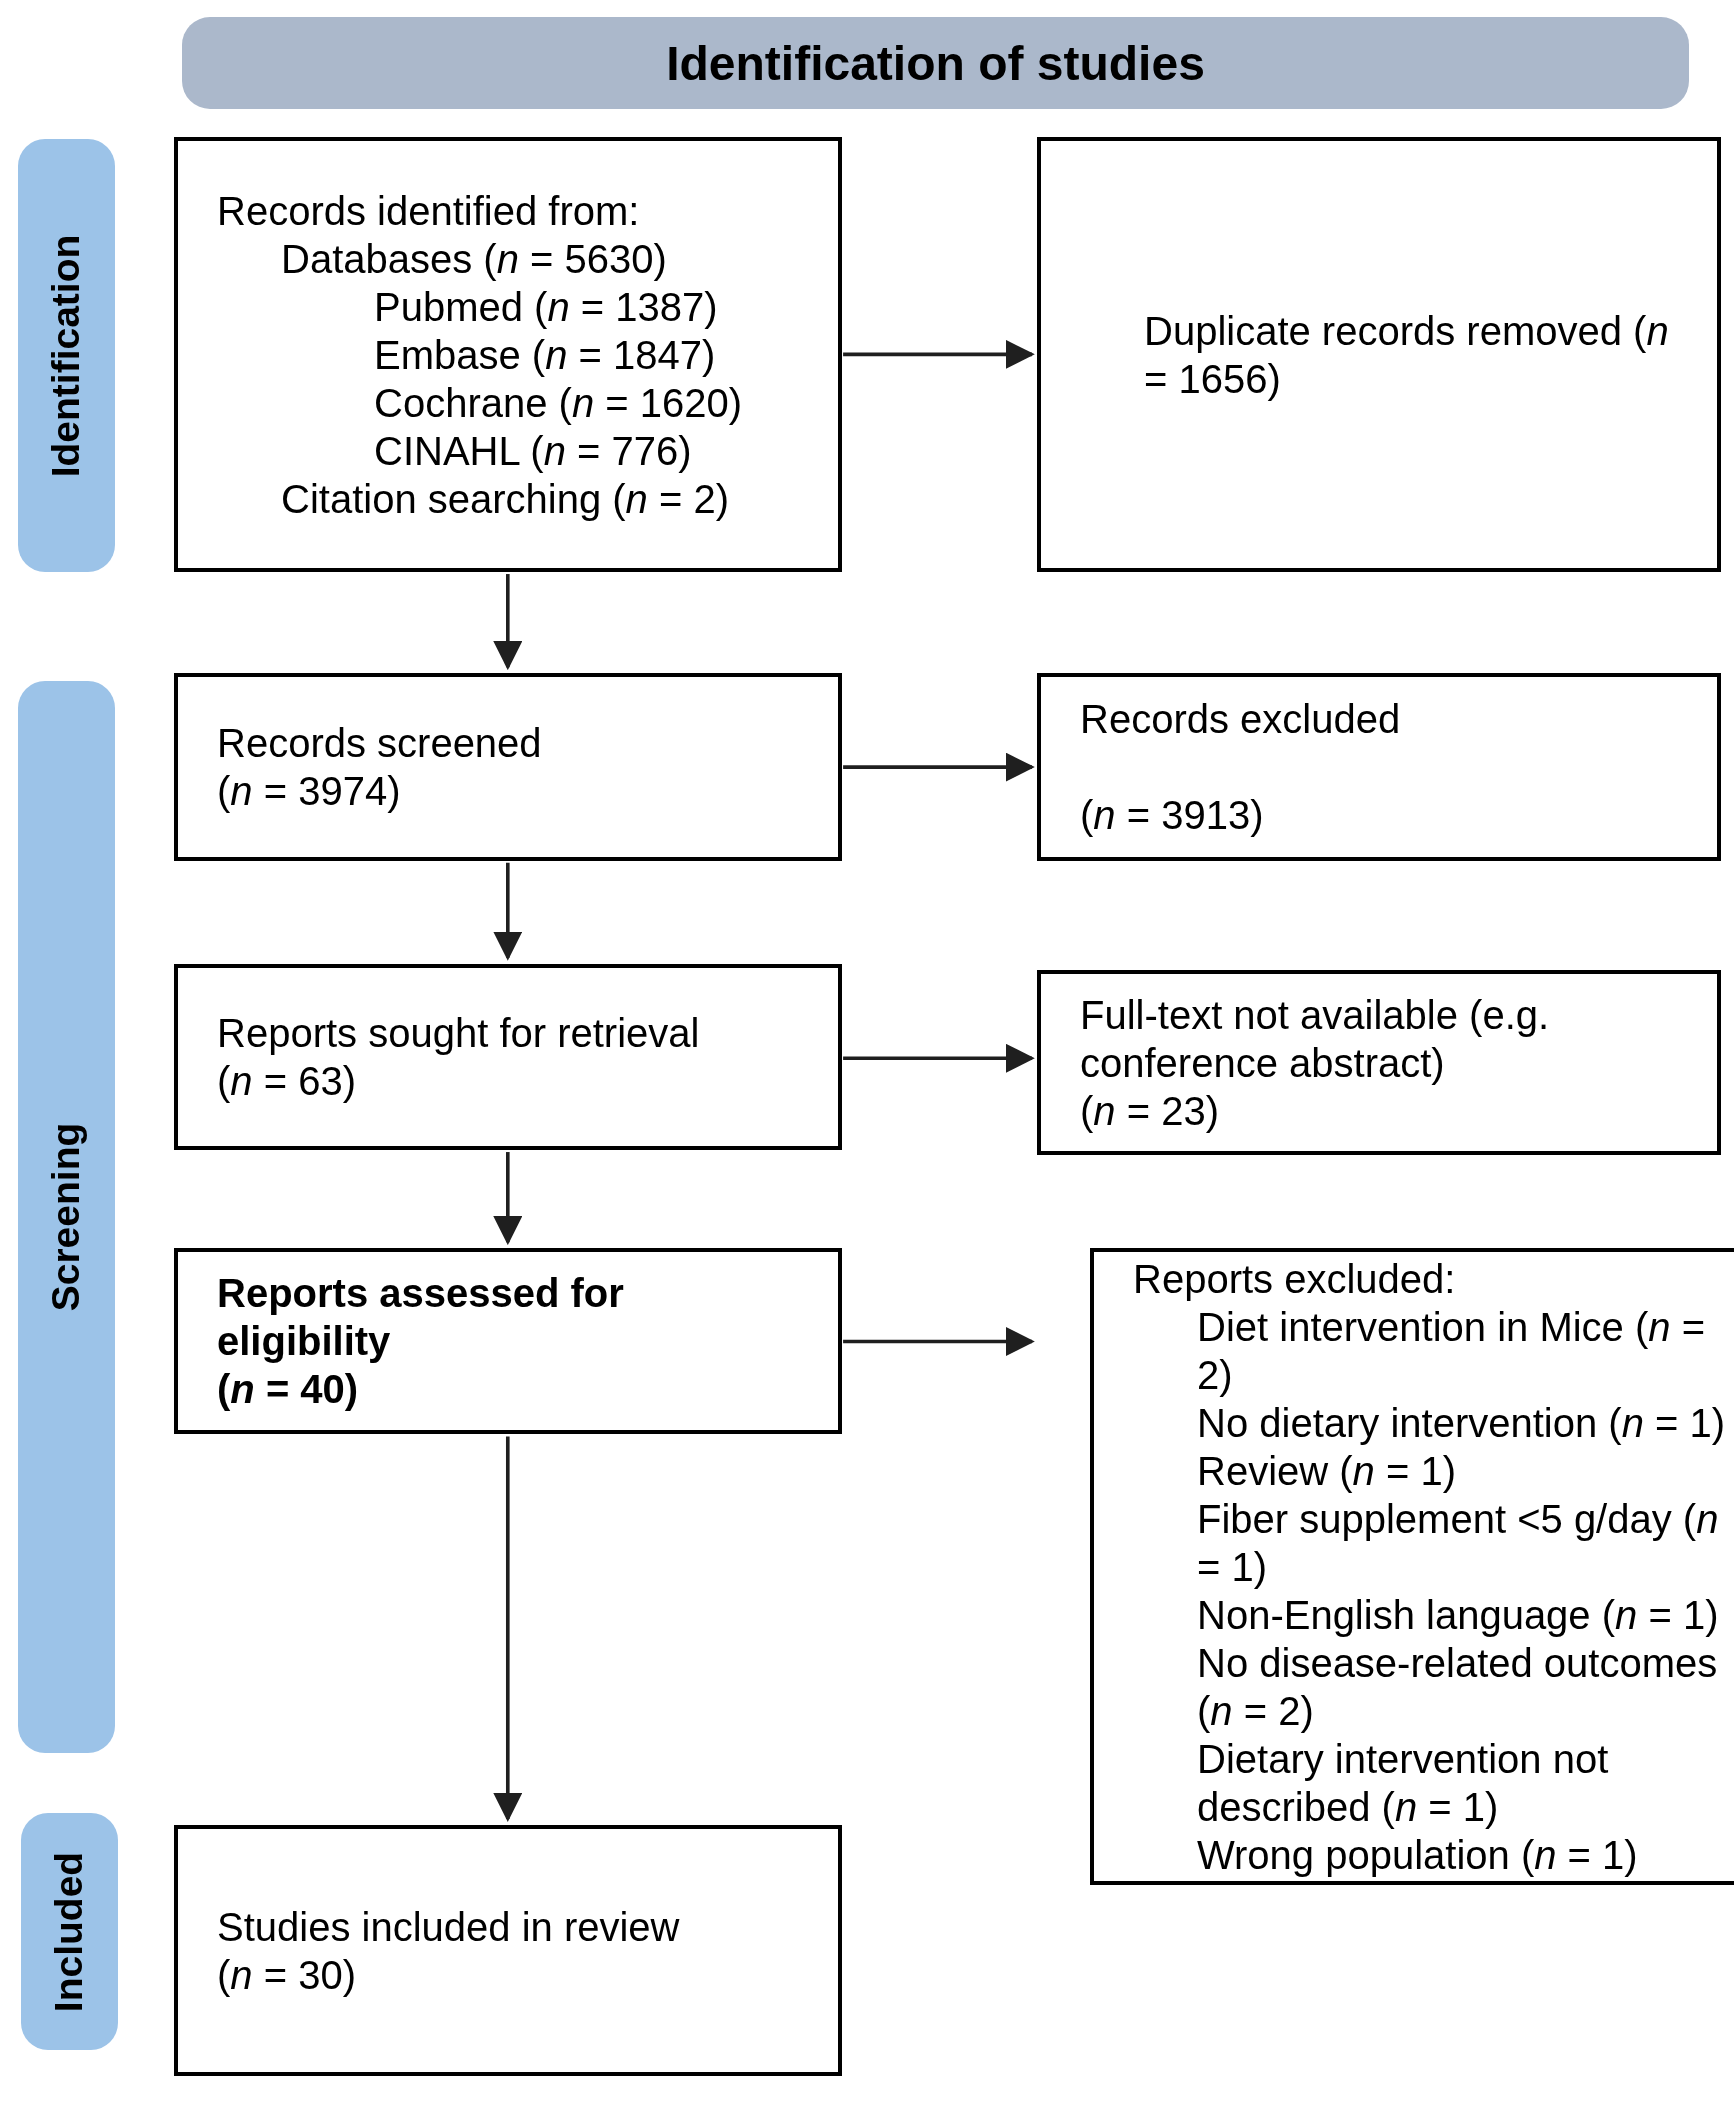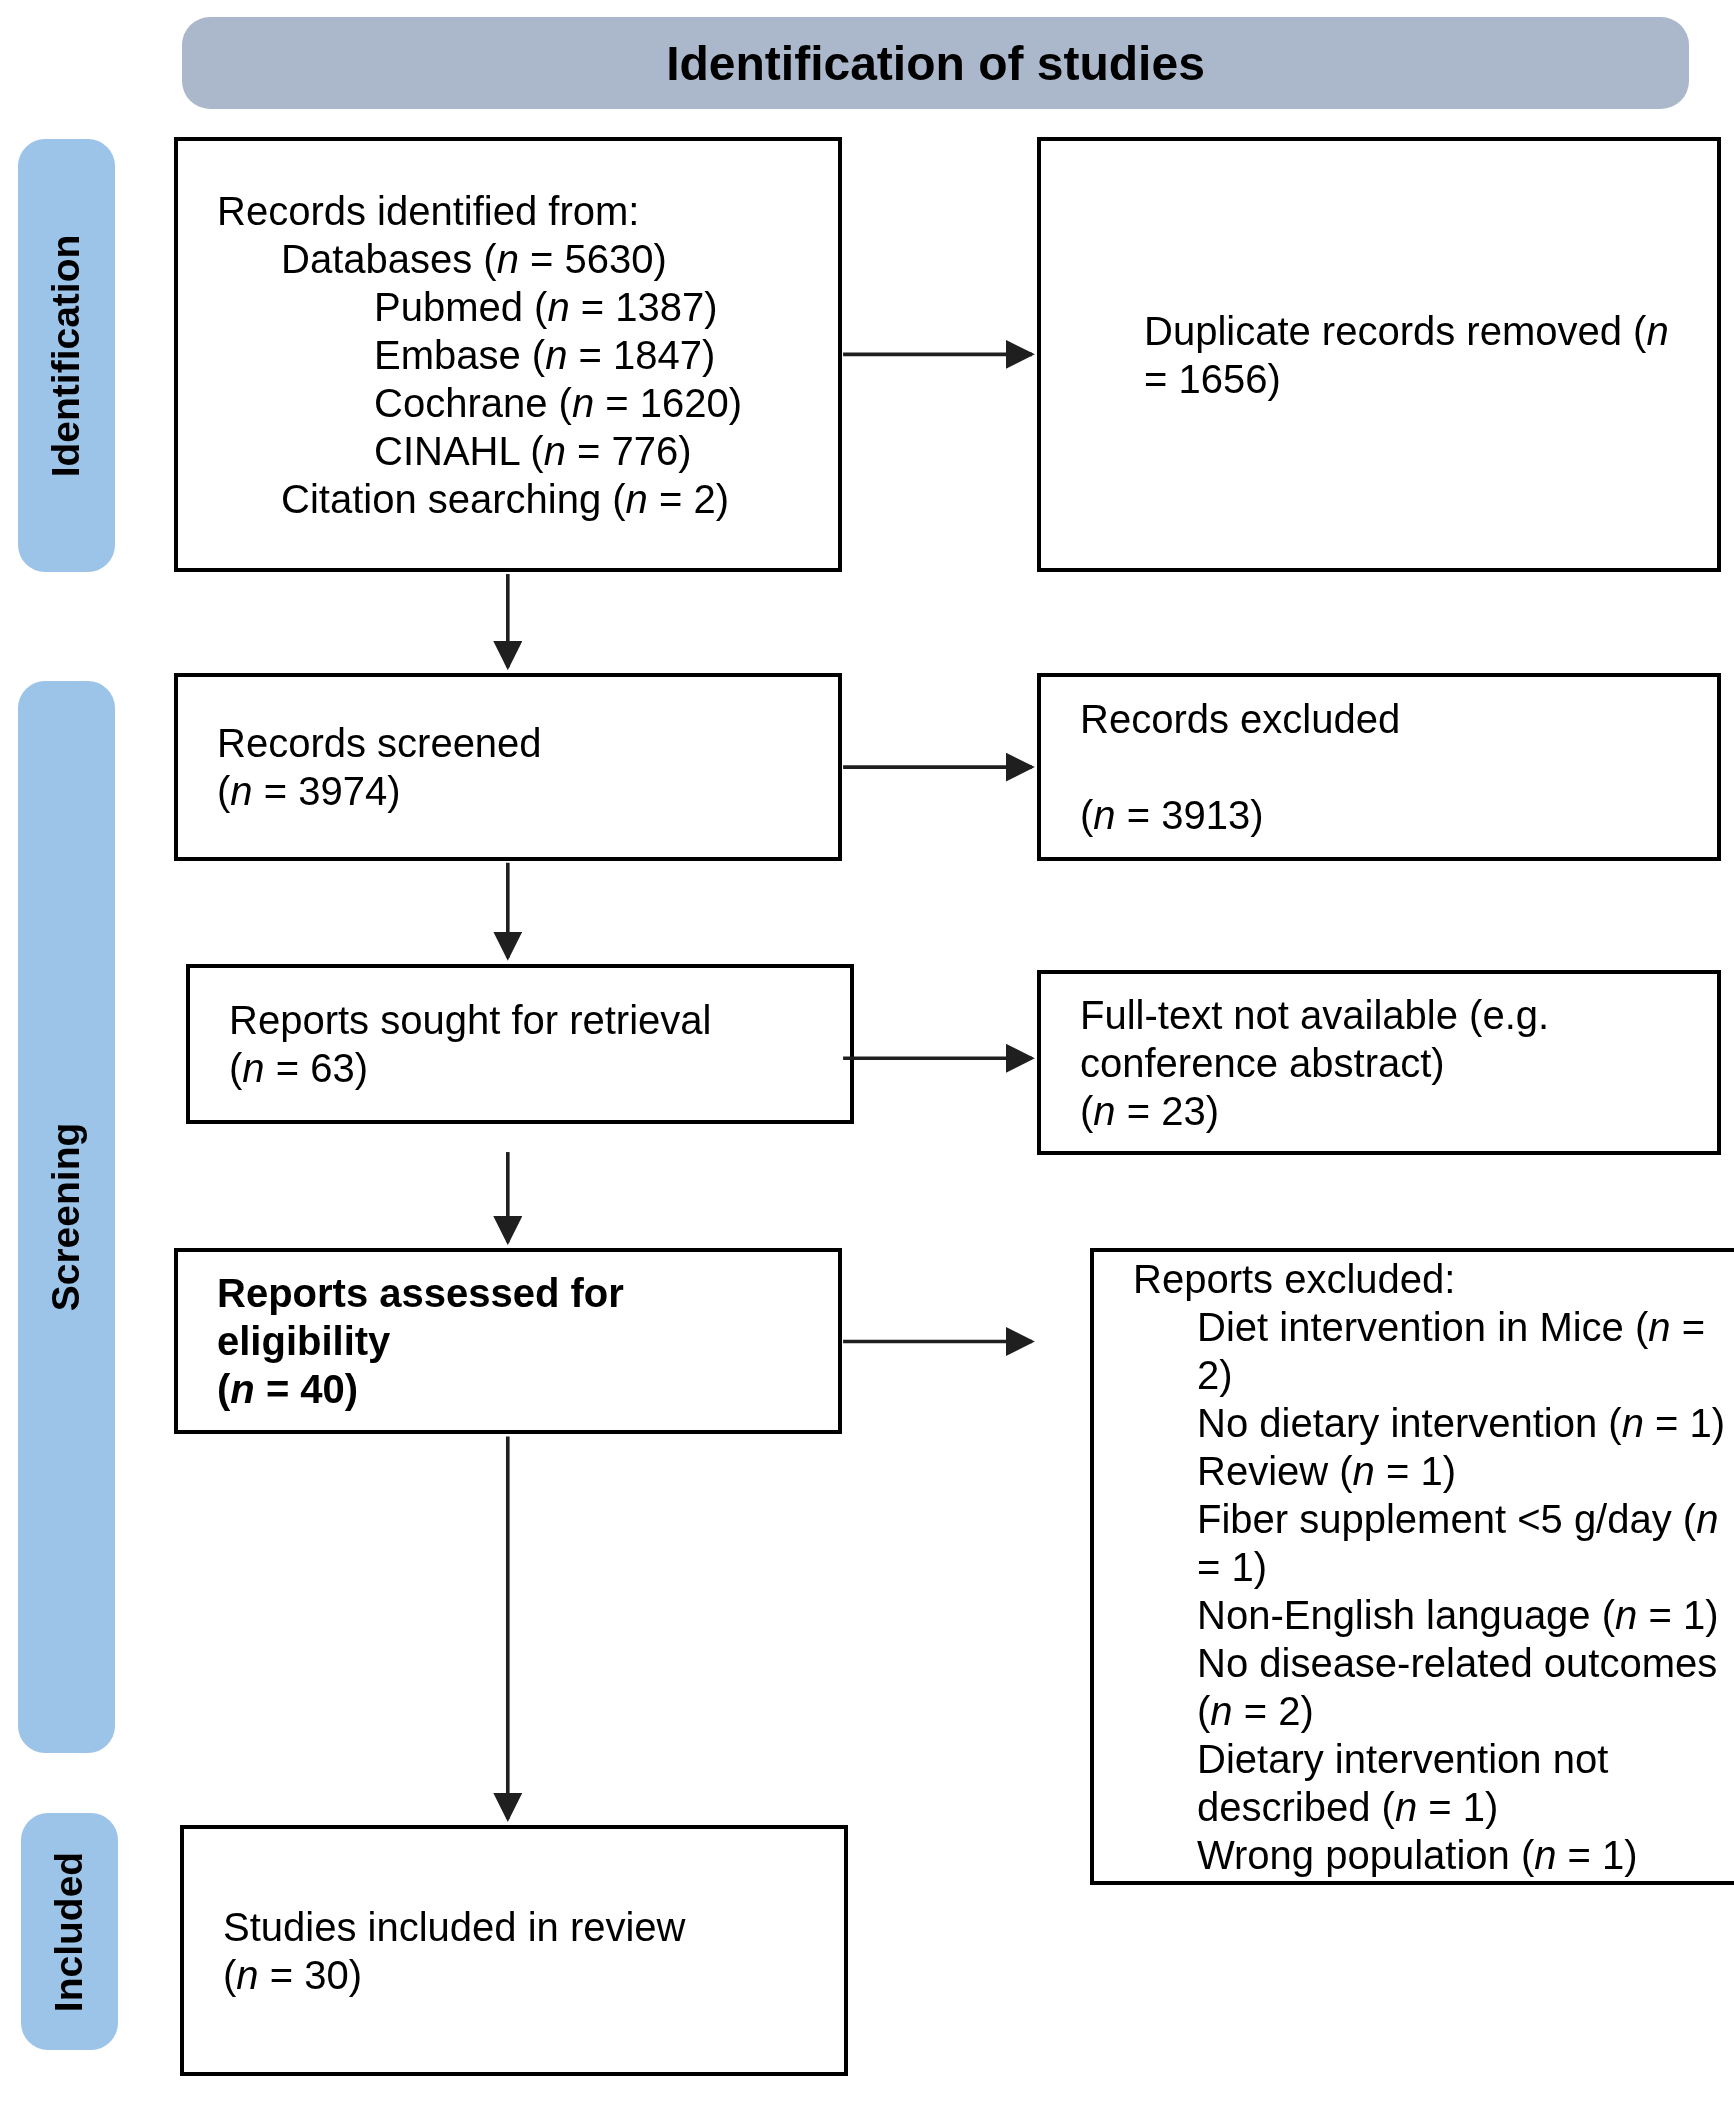--- a/index.html
+++ b/index.html
@@ -34,25 +34,25 @@
     font-size:40px;line-height:48px;
     padding:17px 34px 17px 39px;
   }
   .line{white-space:normal;}
   .indent-1{padding-left:64px;}
   .indent-2{padding-left:157px;}
   #box-records-identified{left:174px;top:137px;width:668px;height:435px;}
   #box-records-removed{left:1037px;top:137px;width:684px;height:435px;}
   #box-records-screened{left:174px;top:673px;width:668px;height:188px;}
   #box-records-excluded{left:1037px;top:673px;width:684px;height:188px;gap:48px;}
-  #box-reports-sought{left:186px;top:964px;width:668px;height:160px;}
+  #box-reports-sought{left:174px;top:964px;width:668px;height:186px;}
   #box-fulltext-not-available{left:1037px;top:970px;width:684px;height:185px;}
   #box-reports-assessed{left:174px;top:1248px;width:668px;height:186px;font-weight:bold;}
   #box-reports-excluded{left:1090px;top:1248px;width:684px;height:637px;}
-  #box-studies-included{left:180px;top:1825px;width:668px;height:251px;}
+  #box-studies-included{left:174px;top:1825px;width:668px;height:251px;}
   
   .arrows{position:absolute;left:0;top:0;width:1734px;height:2108px;pointer-events:none;}
 </style>
 </head>
 <body>
 
 <div class="page">
 
   <div class="header">Identification of studies</div>
 

